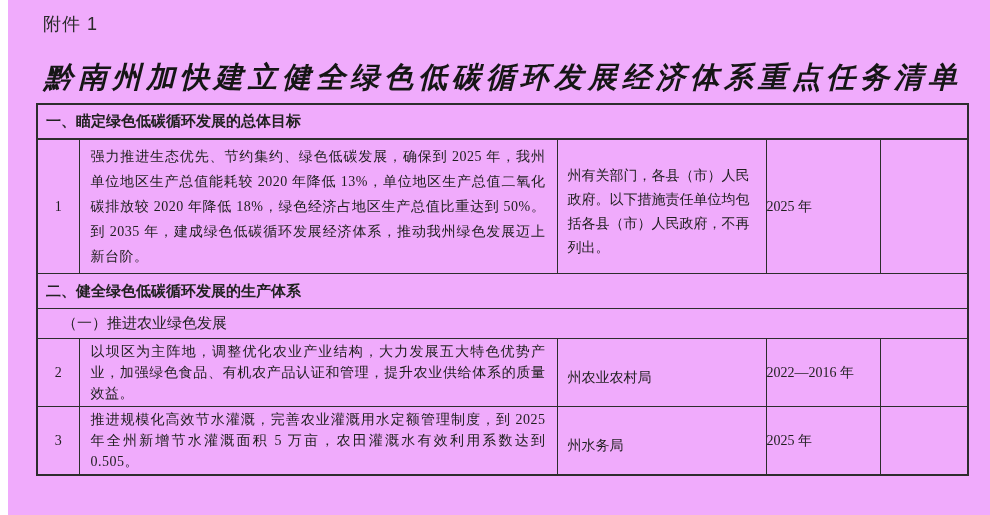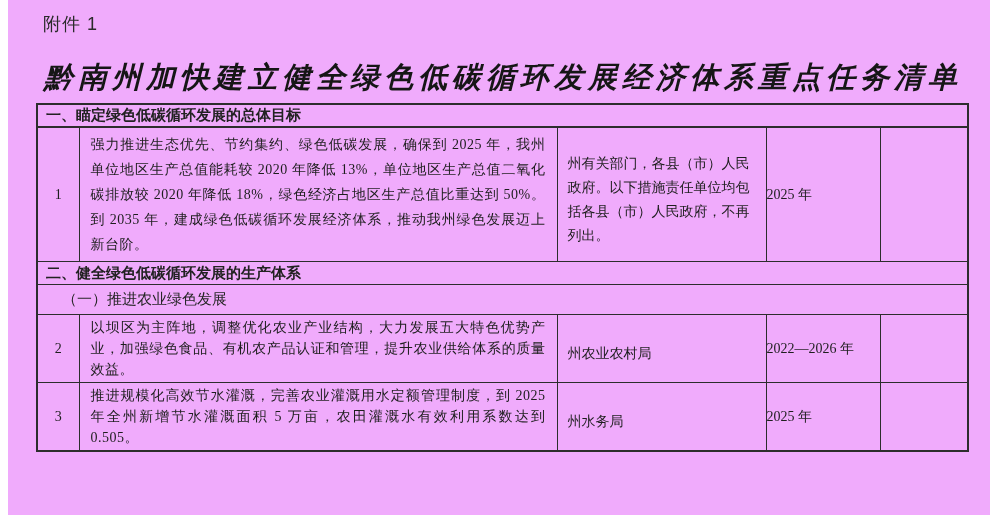--- a/index.html
+++ b/index.html
@@ -75,21 +75,21 @@
     border-bottom: 2px solid #2d2d2d;
     color: #222;
   }
   .no-header-inner {
     display: inline-block;
     width: 1.1em;
     line-height: 1.25;
     word-break: break-all;
     white-space: normal;
   }
-  tr.section-row { height: 23px; }
+  tr.section-row { height: 35px; }
   tr.section-row td {
     font-family: "Liberation Sans", "DejaVu Sans", sans-serif;
     font-weight: bold;
     font-size: 15px;
     text-align: left;
     padding-left: 8px;
     color: #222;
   }
   tr.section-row.thick-bottom td { border-bottom: 2px solid #2d2d2d; }
   tr.subsection-row { height: 30px; }
@@ -165,21 +165,21 @@
     </tr>
 
     <tr class="subsection-row">
       <td colspan="5">（一）推进农业绿色发展</td>
     </tr>
 
     <tr class="task-row row-2">
       <td class="cell-no">2</td>
       <td class="cell-task">以坝区为主阵地，调整优化农业产业结构，大力发展五大特色优势产业，加强绿色食品、有机农产品认证和管理，提升农业供给体系的质量效益。</td>
       <td class="cell-unit">州农业农村局</td>
-      <td class="cell-deadline">2022—2026 年</td>
+      <td class="cell-deadline">2022—2016 年</td>
       <td class="cell-remark"></td>
     </tr>
 
     <tr class="task-row row-3">
       <td class="cell-no">3</td>
       <td class="cell-task">推进规模化高效节水灌溉，完善农业灌溉用水定额管理制度，到 2025 年全州新增节水灌溉面积 5 万亩，农田灌溉水有效利用系数达到 0.505。</td>
       <td class="cell-unit">州水务局</td>
       <td class="cell-deadline">2025 年</td>
       <td class="cell-remark"></td>
     </tr>

